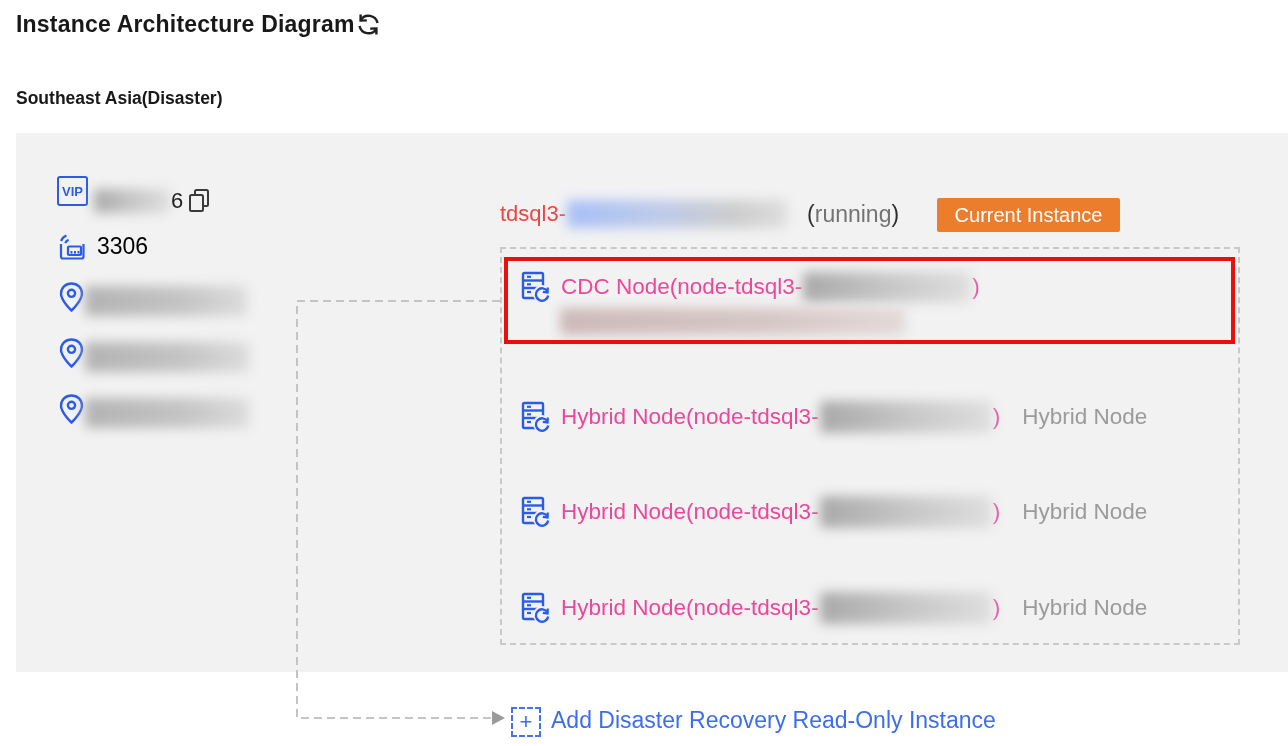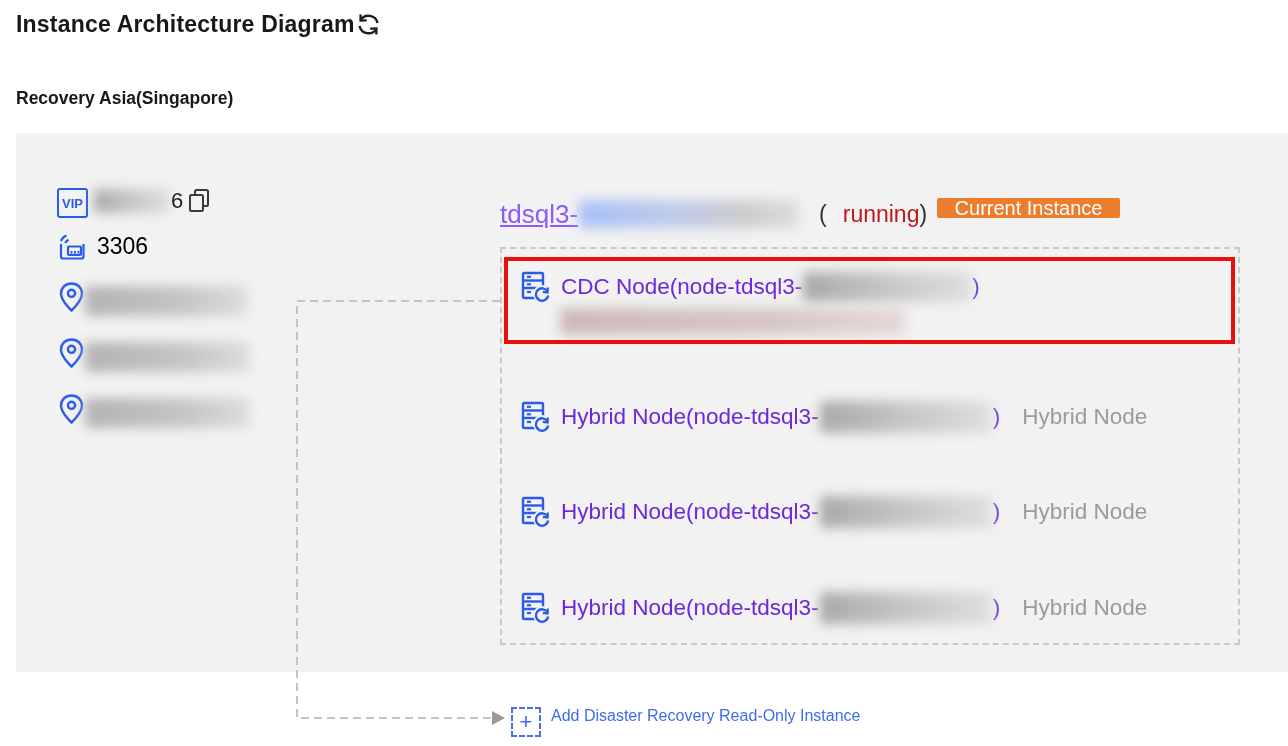--- a/index.html
+++ b/index.html
@@ -14,21 +14,21 @@
   
   #title-row { left:16px; top:10px; display:flex; align-items:center; gap:0; }
   #page-title { font-size:23px; font-weight:700; color:#181818; letter-spacing:0.2px; }
   #refresh-btn { width:28px; height:28px; display:flex; align-items:center; justify-content:center; cursor:pointer; }
   #region-label { left:16px; top:88px; font-size:17.5px; font-weight:700; color:#181818; }
 
   
   #panel { left:16px; top:133px; width:1272px; height:539px; background:#f2f2f3; }
 
   
-  .vip-box { left:57px; top:188px; width:31px; height:30px; border:2px solid #2b5ce8; border-radius:3px;
+  .vip-box { left:57px; top:176px; width:31px; height:30px; border:2px solid #2b5ce8; border-radius:3px;
     display:flex; align-items:center; justify-content:center; font-size:13px; font-weight:700; color:#2b5ce8; }
   .blur { border-radius:4px; filter:blur(6px); }
   .blur-inline { display:inline-block; border-radius:4px; filter:blur(6px); }
   .b-gray  { background:linear-gradient(90deg,#a9a9a9 0%,#c9c9c9 55%,#dedede 100%); }
   .b-gray2 { background:linear-gradient(90deg,#b3b3b3 0%,#c4c4c4 60%,#dcdcdc 100%); }
   .b-blue  { background:linear-gradient(90deg,#a8c0f7 0%,#bfcbe8 45%,#cccccc 75%,#dddddd 100%); }
   .b-pink  { background:linear-gradient(90deg,#cdb9b9 0%,#d6c6c6 60%,#e3d8d8 100%); }
 
   #ip-blur { left:94px; top:189px; width:76px; height:24px; }
   #ip-suffix { left:171px; top:188px; font-size:22px; color:#222; }
@@ -38,68 +38,68 @@
   #port-text { left:97px; top:233px; font-size:23px; color:#000000; }
 
   .pin { width:27px; height:32px; }
   #pin-1 { left:58px; top:281px; } #pin-2 { left:58px; top:337px; } #pin-3 { left:58px; top:393px; }
   #zone-blur-1 { left:85px; top:286px; width:162px; height:30px; }
   #zone-blur-2 { left:85px; top:342px; width:164px; height:30px; }
   #zone-blur-3 { left:85px; top:398px; width:164px; height:30px; }
 
   
   #inst-header { left:500px; top:197px; height:34px; display:flex; align-items:center; }
-  #inst-name-prefix { font-size:26px; color:#8b5cf6; cursor:pointer;text-decoration:underline; }
+  #inst-name-prefix { font-size:22px; color:#ef4444; cursor:pointer; }
   #inst-name-blur { width:220px; height:28px; margin-left:1px; }
   #inst-status { margin-left:20px; font-size:23px; color:#2e2e2e; }
-  #inst-status .green { color:#b91c1c;margin-left:16px; }
-  #current-badge { left:937px; top:198px; width:183px; height:20px; background:#ec7d2c; border-radius:2px;
+  #inst-status .green { color:#737373; }
+  #current-badge { left:937px; top:198px; width:183px; height:34px; background:#ec7d2c; border-radius:2px;
     display:flex; align-items:center; justify-content:center; color:#fff; font-size:20px; }
 
   
   #node-box { left:500px; top:247px; width:740px; height:398px; border:2px dashed #c9c9c9; }
   #red-highlight { left:504px; top:257px; width:731px; height:87px; border:4px solid #e8100c; z-index:3; }
 
   .node-row { display:flex; align-items:center; z-index:2; }
   .node-icon { width:36px; height:36px; margin-right:8px; flex:none; }
-  .node-name { font-size:22.5px; color:#6d28d9; white-space:nowrap; }
+  .node-name { font-size:22.5px; color:#ec4899; white-space:nowrap; }
   .node-name-blur { width:172px; height:32px; margin:0 1px; }
   .node-type { font-size:22.5px; color:#9b9b9b; margin-left:22px; white-space:nowrap; }
   #node-row-0 { left:517px; top:269px; }
   #node-row-0 .node-name-blur { width:168px; height:30px; }
   #node-row-1 { left:517px; top:399px; }
   #node-row-2 { left:517px; top:494px; }
   #node-row-3 { left:517px; top:590px; }
   #cdc-line2-blur { left:560px; top:308px; width:345px; height:27px; z-index:2; }
 
   
   #plus-box { left:511px; top:707px; width:30px; height:30px; border:2px dashed #4a6fe8; background:#fff;
     display:flex; align-items:center; justify-content:center; font-size:22px; color:#3d6dee; cursor:pointer; }
-  #add-link { left:551px; top:707px; font-size:16px; color:#3d6dee; cursor:pointer; }
+  #add-link { left:551px; top:707px; font-size:23px; color:#3d6dee; cursor:pointer; }
 
   #connector-svg { left:0; top:0; width:1288px; height:746px; pointer-events:none; z-index:1; }
 </style>
 </head>
 <body>
 
 <div id="screen">
 
   <div class="abs" id="title-row">
     <span id="page-title">Instance Architecture Diagram</span>
     <span id="refresh-btn">
       <svg width="27" height="27" viewBox="0 0 27 27" fill="none">
         <path d="M22.5 12 A9.2 9.2 0 0 0 5.6 9.2" stroke="#1f1f1f" stroke-width="2.4"></path>
         <path d="M4.5 15 A9.2 9.2 0 0 0 21.4 17.8" stroke="#1f1f1f" stroke-width="2.4"></path>
         <path d="M5.6 3.4 L5.6 9.6 L11.8 9.4" stroke="#1f1f1f" stroke-width="2.4" fill="none"></path>
         <path d="M21.4 23.6 L21.4 17.4 L15.2 17.6" stroke="#1f1f1f" stroke-width="2.4" fill="none"></path>
       </svg>
     </span>
   </div>
 
-  <div class="abs" id="region-label">Recovery Asia(Singapore)</div>
+  <div class="abs" id="region-label">Southeast Asia(Disaster)</div>
 
   <div class="abs" id="panel"></div>
 
   <svg class="abs" id="connector-svg">
     <path d="M500,301 H297 V718 H492" stroke="#c4c4c4" stroke-width="2" fill="none" stroke-dasharray="8 5"></path>
     <polygon points="492,711 492,725 505,718" fill="#9a9a9a"></polygon>
   </svg>
 
   <div class="abs vip-box">
     <span>VIP</span>

